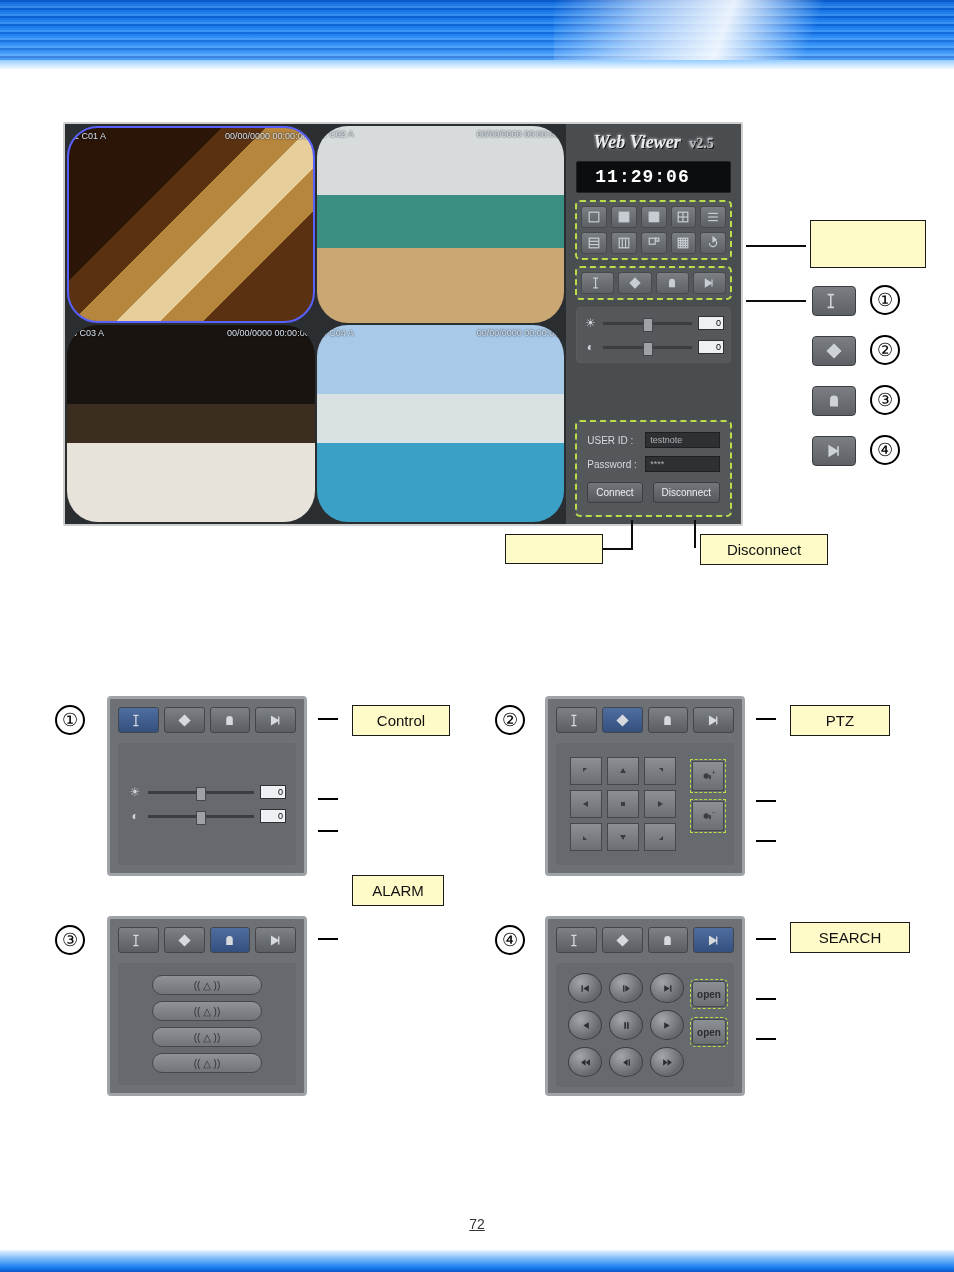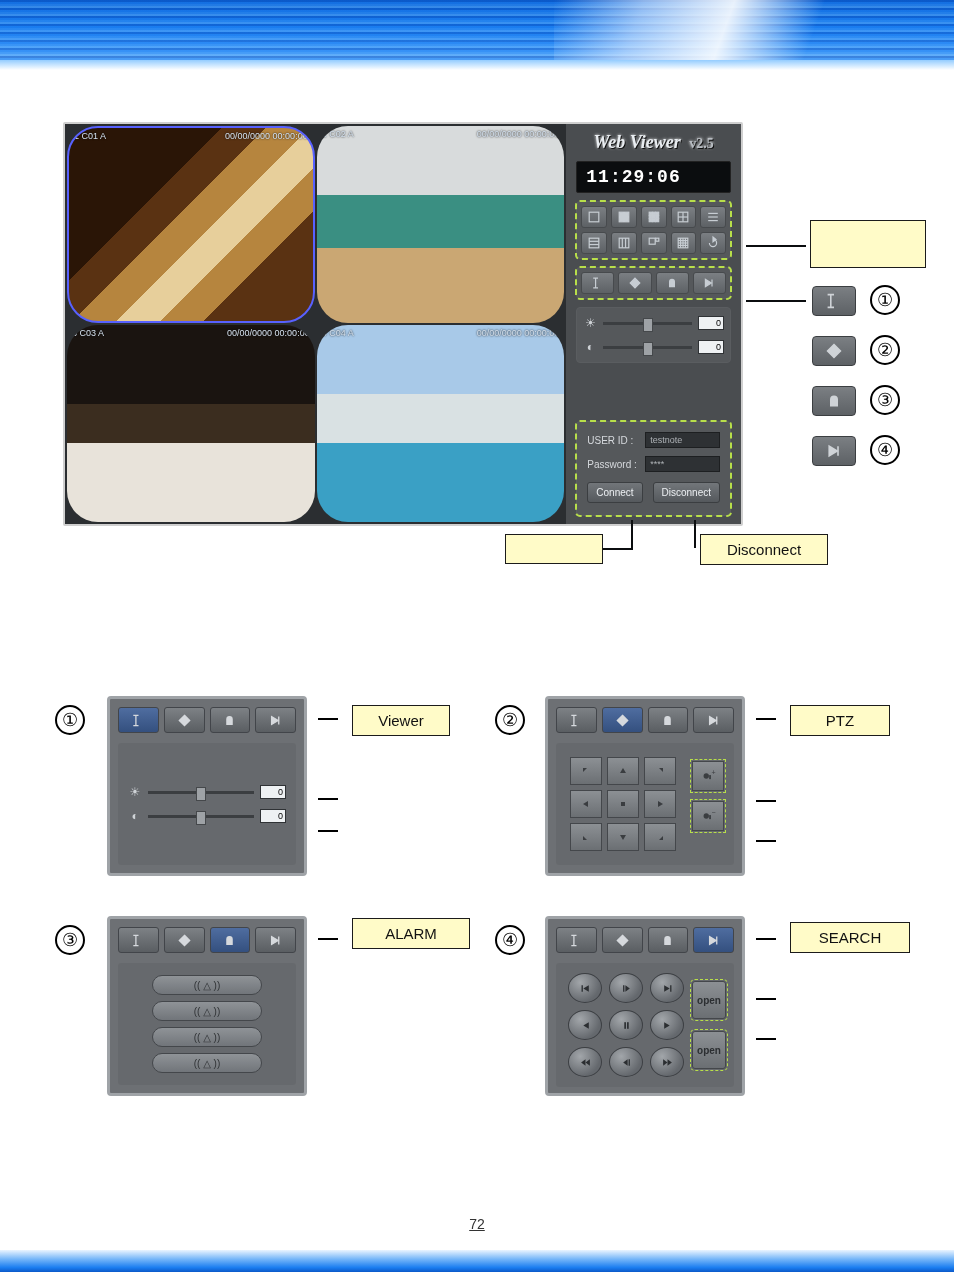--- a/index.html
+++ b/index.html
@@ -27,21 +27,21 @@
   .feed .osd-r { position:absolute; top:3px; right:5px; font-size:9px; color:#d5e1ee; text-shadow:0 0 2px #000; text-align:right;}
   .feed1 { border:2px solid #5861ff; background:
     linear-gradient(135deg,#2a1506 0 35%,#5a3212 35% 45%,#b6853e 45% 55%,#e7cf9b 55% 65%,#b6853e 65% 75%,#5a3212 75%); }
   .feed2 { background:linear-gradient(180deg,#d8dbdc 0 35%,#3a8f82 35% 62%,#caa773 62% 100%); }
   .feed3 { background:linear-gradient(180deg,#1a1410 0 40%,#3b2d1f 40% 60%,#e8e3da 60% 100%); }
   .feed4 { background:linear-gradient(180deg,#a8c9e8 0 35%,#d9e1e3 35% 60%,#3aa0c5 60% 100%);padding-left:8px; }
 
   .sidepanel { flex:1; background:#4a4d50; padding:8px 10px; display:flex; flex-direction:column; gap:8px; }
   .wv-title { color:#e9edf1; font-family: Georgia, 'Times New Roman', serif; font-style:italic; font-weight:bold; font-size:18px; text-align:center; text-shadow:1px 1px 1px #000, 0 0 3px #fff;}
   .wv-title .ver { font-size:14px; color:#b7bcc2; font-style:normal; margin-left:4px;margin-top:8px;}
-  .clock { background:#0b0d0f; border:1px solid #222; border-radius:2px; color:#fff; font-family:"Courier New",monospace; font-weight:bold; font-size:18px; padding:5px 9px; letter-spacing:1px;}
+  .clock { background:#0b0d0f; border:1px solid #222; border-radius:2px; color:#fff; font-family:"Courier New",monospace; font-weight:bold; font-size:18px; padding:5px 18px; letter-spacing:1px;}
   .row-icons { display:grid; grid-template-columns:repeat(5,1fr); gap:4px; padding:4px; border:1px solid #5a5d60; border-radius:4px; background:#55585b; outline:2px dashed #b8df4a; outline-offset:-1px;}
   .icon-btn { height:22px; background:linear-gradient(#7b7f83,#5d6165); border:1px solid #474a4d; border-radius:3px; display:flex; align-items:center; justify-content:center; }
   .icon-btn svg { width:12px; height:12px; fill:#c7cdd3; stroke:#c7cdd3; }
   .slider-box { padding:8px 6px; border:1px solid #5a5d60; border-radius:4px; background:#55585b; display:flex; flex-direction:column; gap:10px;}
   .slider-row { display:flex; align-items:center; gap:6px; }
   .slider-row .sicon { width:14px; text-align:center; color:#cfd3d7; font-size:12px;}
   .slider-track { flex:1; height:3px; background:#3b3e41; position:relative;}
   .slider-track::after{content:"";position:absolute;top:-4px;left:45%;width:8px;height:12px;background:#9ea2a6;border:1px solid #45484b;}
   .slider-val { width:26px; font-size:9px; padding:1px 2px; background:#eef1f3; border:1px solid #2f3235; text-align:right;}
   .login-box { border:1px solid #5a5d60; border-radius:4px; background:#55585b; padding:10px 10px 12px; display:flex; flex-direction:column; gap:8px; margin-top:auto; outline:2px dashed #b8df4a; outline-offset:-1px;}
@@ -70,21 +70,21 @@
   .pbody-sliders .slider-row{width:100%;}
   .ptz-grid { display:grid; grid-template-columns:repeat(3,32px); grid-template-rows:repeat(3,28px); gap:5px;}
   .ptz-grid .pb { background:linear-gradient(#8c9094,#6b6f73); border:1px solid #44474b; display:flex;align-items:center;justify-content:center;}
   .zoom-col { position:absolute; right:18px; top:62px; display:flex; flex-direction:column; gap:10px;}
   .zoom-col .zb{width:32px;height:30px;background:linear-gradient(#8c9094,#6b6f73);border:1px solid #44474b;display:flex;align-items:center;justify-content:center; outline:1px dashed #b8df4a; outline-offset:1px;}
   .alarm-list { display:flex; flex-direction:column; gap:6px; align-items:center;}
   .alarm-item{ width:110px;height:20px;background:linear-gradient(#8f9397,#71757a);border:1px solid #44474b;border-radius:10px;display:flex;align-items:center;justify-content:center;font-size:10px;color:#2f3235;}
   .play-grid{display:grid;grid-template-columns:repeat(3,34px);grid-template-rows:repeat(3,30px);gap:7px;}
   .play-grid .cb{background:radial-gradient(circle at 35% 30%,#a2a6aa,#64686d 70%);border:1px solid #3c3f43;border-radius:50%;display:flex;align-items:center;justify-content:center;}
   .play-side{position:absolute;right:16px;top:62px;display:flex;flex-direction:column;gap:12px;}
-  .play-side .sb{width:34px;height:38px;background:linear-gradient(#8c9094,#6b6f73);border:1px solid #44474b;border-radius:3px;font-size:10px;color:#2b2e31;display:flex;align-items:center;justify-content:center;font-weight:bold; outline:1px dashed #b8df4a; outline-offset:1px;}
+  .play-side .sb{width:34px;height:26px;background:linear-gradient(#8c9094,#6b6f73);border:1px solid #44474b;border-radius:3px;font-size:10px;color:#2b2e31;display:flex;align-items:center;justify-content:center;font-weight:bold; outline:1px dashed #b8df4a; outline-offset:1px;}
   svg{overflow:visible;}
   .tick{position:absolute;width:20px;height:2px;background:#000;}
 </style>
 </head>
 <body>
 
 <div class="top-banner"></div>
 <div class="bottom-banner"></div>
 <div class="page-number">72</div>
 
@@ -326,21 +326,21 @@
         <div class="slider-val">0</div>
       </div>
     <div class="slider-row">
         <span class="sicon">◐</span>
         <div class="slider-track"></div>
         <div class="slider-val">0</div>
       </div>
   </div>
 </div>
 <div class="tick" style="top:718px;left:318px;"></div>
-<div class="callout" style="top:705px;left:352px;width:98px;">Viewer</div>
+<div class="callout" style="top:705px;left:352px;width:98px;">Control</div>
 <div class="tick" style="top:798px;left:318px;"></div>
 <div class="tick" style="top:830px;left:318px;"></div>
 
 <div class="circle-num" style="top:705px;left:495px;">②</div>
 <div class="panel" style="top:696px;left:545px;">
   <div class="tabrow">
     <div class="tab">
         <svg viewBox="0 0 10 10">
           <path d="M3 1v8M1 1h4M1 9h4" fill="none"></path>
         </svg>
@@ -461,21 +461,21 @@
   <div class="panel-body">
     <div class="alarm-list">
       <div class="alarm-item">(( △ ))</div>
       <div class="alarm-item">(( △ ))</div>
       <div class="alarm-item">(( △ ))</div>
       <div class="alarm-item">(( △ ))</div>
     </div>
   </div>
 </div>
 <div class="tick" style="top:938px;left:318px;"></div>
-<div class="callout" style="top:918px;left:352px;width:118px;">ALARM</div>
+<div class="callout" style="top:875px;left:352px;width:92px;">ALARM</div>
 
 <div class="circle-num" style="top:925px;left:495px;">④</div>
 <div class="panel" style="top:916px;left:545px;">
   <div class="tabrow">
     <div class="tab">
         <svg viewBox="0 0 10 10">
           <path d="M3 1v8M1 1h4M1 9h4" fill="none"></path>
         </svg>
       </div>
     <div class="tab">

